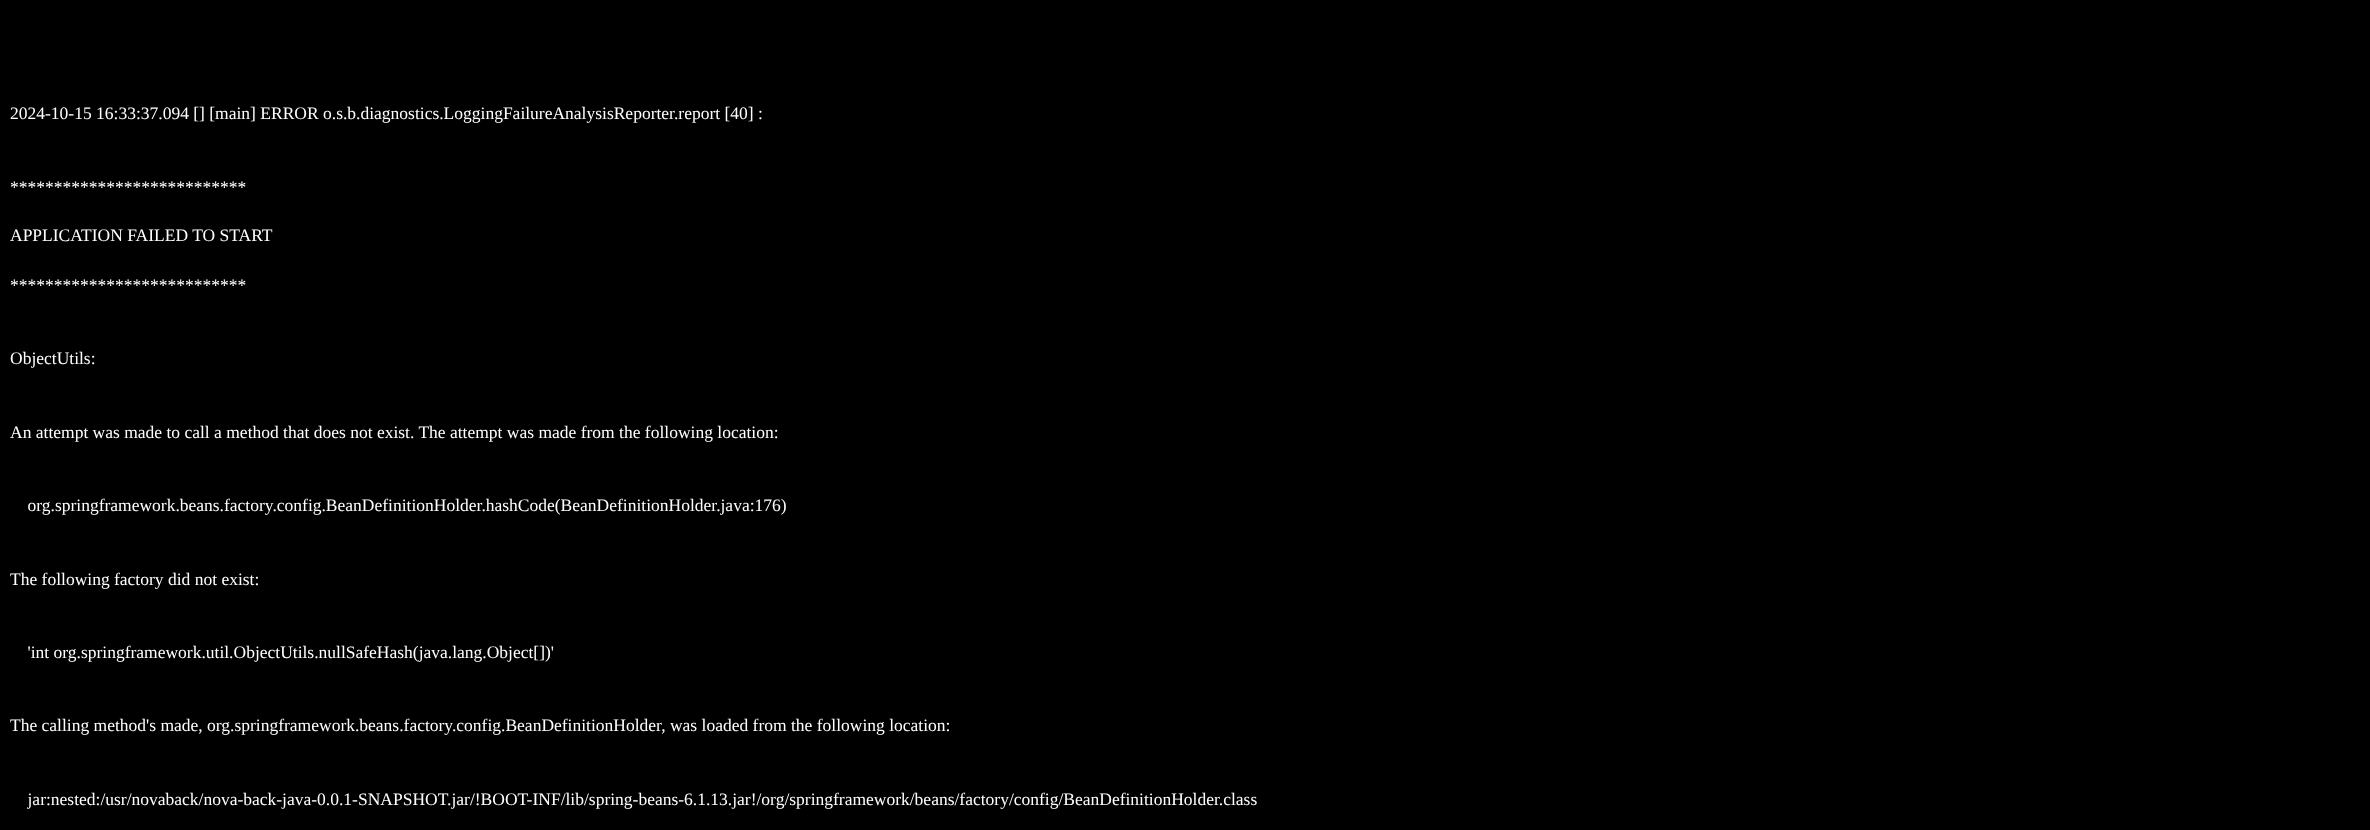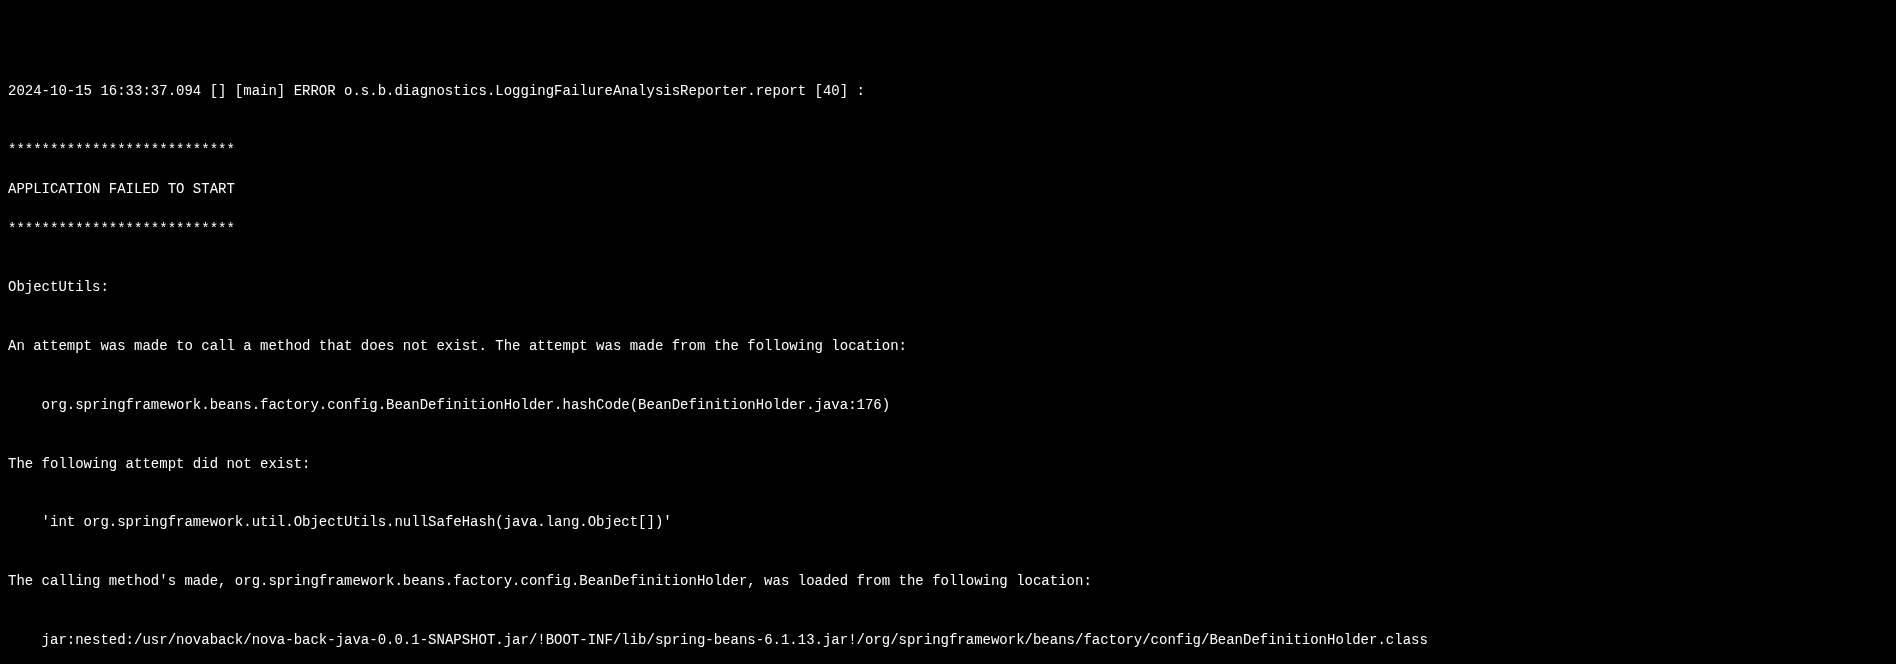--- a/index.html
+++ b/index.html
@@ -1,18 +1,19 @@
 <!DOCTYPE html>
 <html><head>
   <meta charset="utf-8">
   <style>
     * {
       margin: 0;
       padding: 0;
       box-sizing: border-box;
+      font-family: Liberation Serif, serif;
     }
     body {
       background-color: #000000;
       color: #ffffff;
       font-family: 'Consolas', 'Monaco', 'Courier New', monospace;
       font-size: 14px;
       line-height: 1.4;
       padding: 4px 8px;
       white-space: pre-wrap;
       word-wrap: break-word;
@@ -32,21 +33,21 @@
 ***************************</span>
 <span class="log-line">APPLICATION FAILED TO START</span>
 <span class="log-line">***************************</span>
 <span class="log-line">
 ObjectUtils:</span>
 <span class="log-line">
 An attempt was made to call a method that does not exist. The attempt was made from the following location:</span>
 <span class="log-line">
     org.springframework.beans.factory.config.BeanDefinitionHolder.hashCode(BeanDefinitionHolder.java:176)</span>
 <span class="log-line">
-The following attempt did not exist:</span>
+The following factory did not exist:</span>
 <span class="log-line">
     'int org.springframework.util.ObjectUtils.nullSafeHash(java.lang.Object[])'</span>
 <span class="log-line">
 The calling method's made, org.springframework.beans.factory.config.BeanDefinitionHolder, was loaded from the following location:</span>
 <span class="log-line">
     jar:nested:/usr/novaback/nova-back-java-0.0.1-SNAPSHOT.jar/!BOOT-INF/lib/spring-beans-6.1.13.jar!/org/springframework/beans/factory/config/BeanDefinitionHolder.class</span>
 
 
 
 

